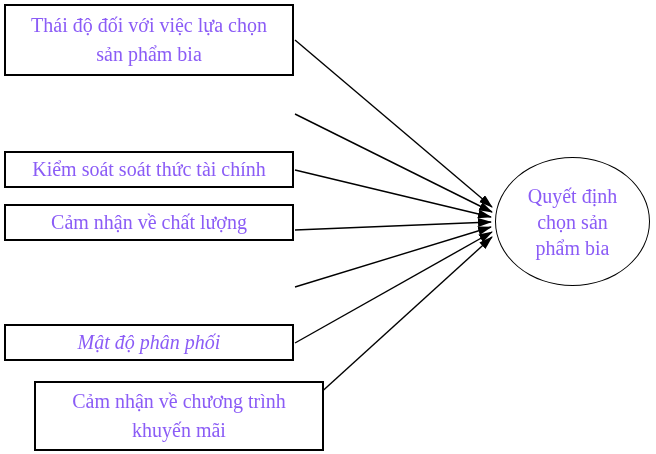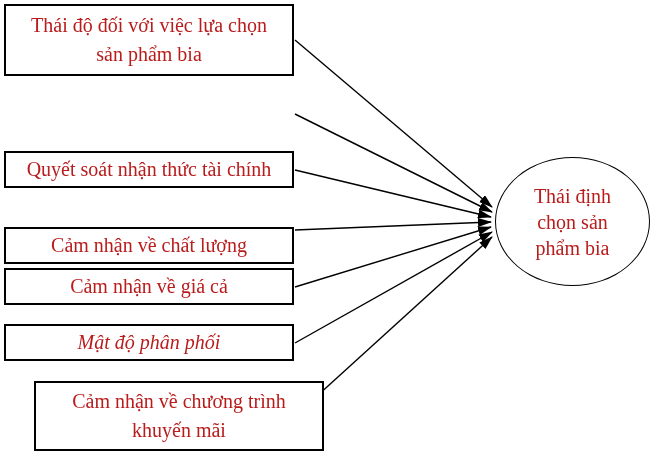--- a/index.html
+++ b/index.html
@@ -6,21 +6,21 @@
     margin: 0;
     padding: 0;
     background: #ffffff;
   }
   .canvas {
     position: relative;
     width: 656px;
     height: 454px;
     background: #ffffff;
     font-family: "Liberation Serif", "DejaVu Serif", serif;
-    color: #b91c1c;
+    color: #8b5cf6;
     overflow: hidden;
   }
   .arrow-layer {
     position: absolute;
     left: 0; top: 0;
     width: 656px; height: 454px;
   }
   .factor-box {
     position: absolute;
     left: 4px;
@@ -32,21 +32,21 @@
     align-items: center;
     justify-content: center;
     text-align: center;
     font-size: 20px;
     line-height: 29px;
     white-space: pre-line;
   }
   .box-1 { top: 4px;   height: 72px; }
   .box-2 { top: 95px;  height: 37px; }
   .box-3 { top: 151px; height: 37px; }
-  .box-4 { top: 227px; height: 37px; }
+  .box-4 { top: 204px; height: 37px; }
   .box-5 { top: 268px; height: 37px; }
   .box-6 { top: 324px; height: 37px; font-style: italic; }
   .box-7 { top: 381px; height: 70px; margin-left: 30px; }
   .outcome-ellipse {
     position: absolute;
     left: 495px;
     top: 157px;
     width: 155px;
     height: 129px;
     box-sizing: border-box;
@@ -79,28 +79,27 @@
     <line x1="295" y1="230" x2="491" y2="222" stroke="#000000" stroke-width="1.4" marker-end="url(#ah)"></line>
     <line x1="295" y1="287" x2="491" y2="227" stroke="#000000" stroke-width="1.4" marker-end="url(#ah)"></line>
     <line x1="295" y1="343" x2="492" y2="232" stroke="#000000" stroke-width="1.4" marker-end="url(#ah)"></line>
     <line x1="295" y1="416" x2="492" y2="237" stroke="#000000" stroke-width="1.4" marker-end="url(#ah)"></line>
   </svg>
 
   <div class="factor-box box-1">Thái độ đối với việc lựa chọn
 sản phẩm bia</div>
 
 
-  <div class="factor-box box-3">Quyết soát nhận thức tài chính</div>
+  <div class="factor-box box-3">Kiểm soát soát thức tài chính</div>
 
   <div class="factor-box box-4">Cảm nhận về chất lượng</div>
 
-  <div class="factor-box box-5">Cảm nhận về giá cả</div>
 
   <div class="factor-box box-6">Mật độ phân phối</div>
 
   <div class="factor-box box-7">Cảm nhận về chương trình
 khuyến mãi</div>
 
-  <div class="outcome-ellipse">Thái định
+  <div class="outcome-ellipse">Quyết định
 chọn sản
 phẩm bia</div>
 
 </div>
 
 </body></html>

